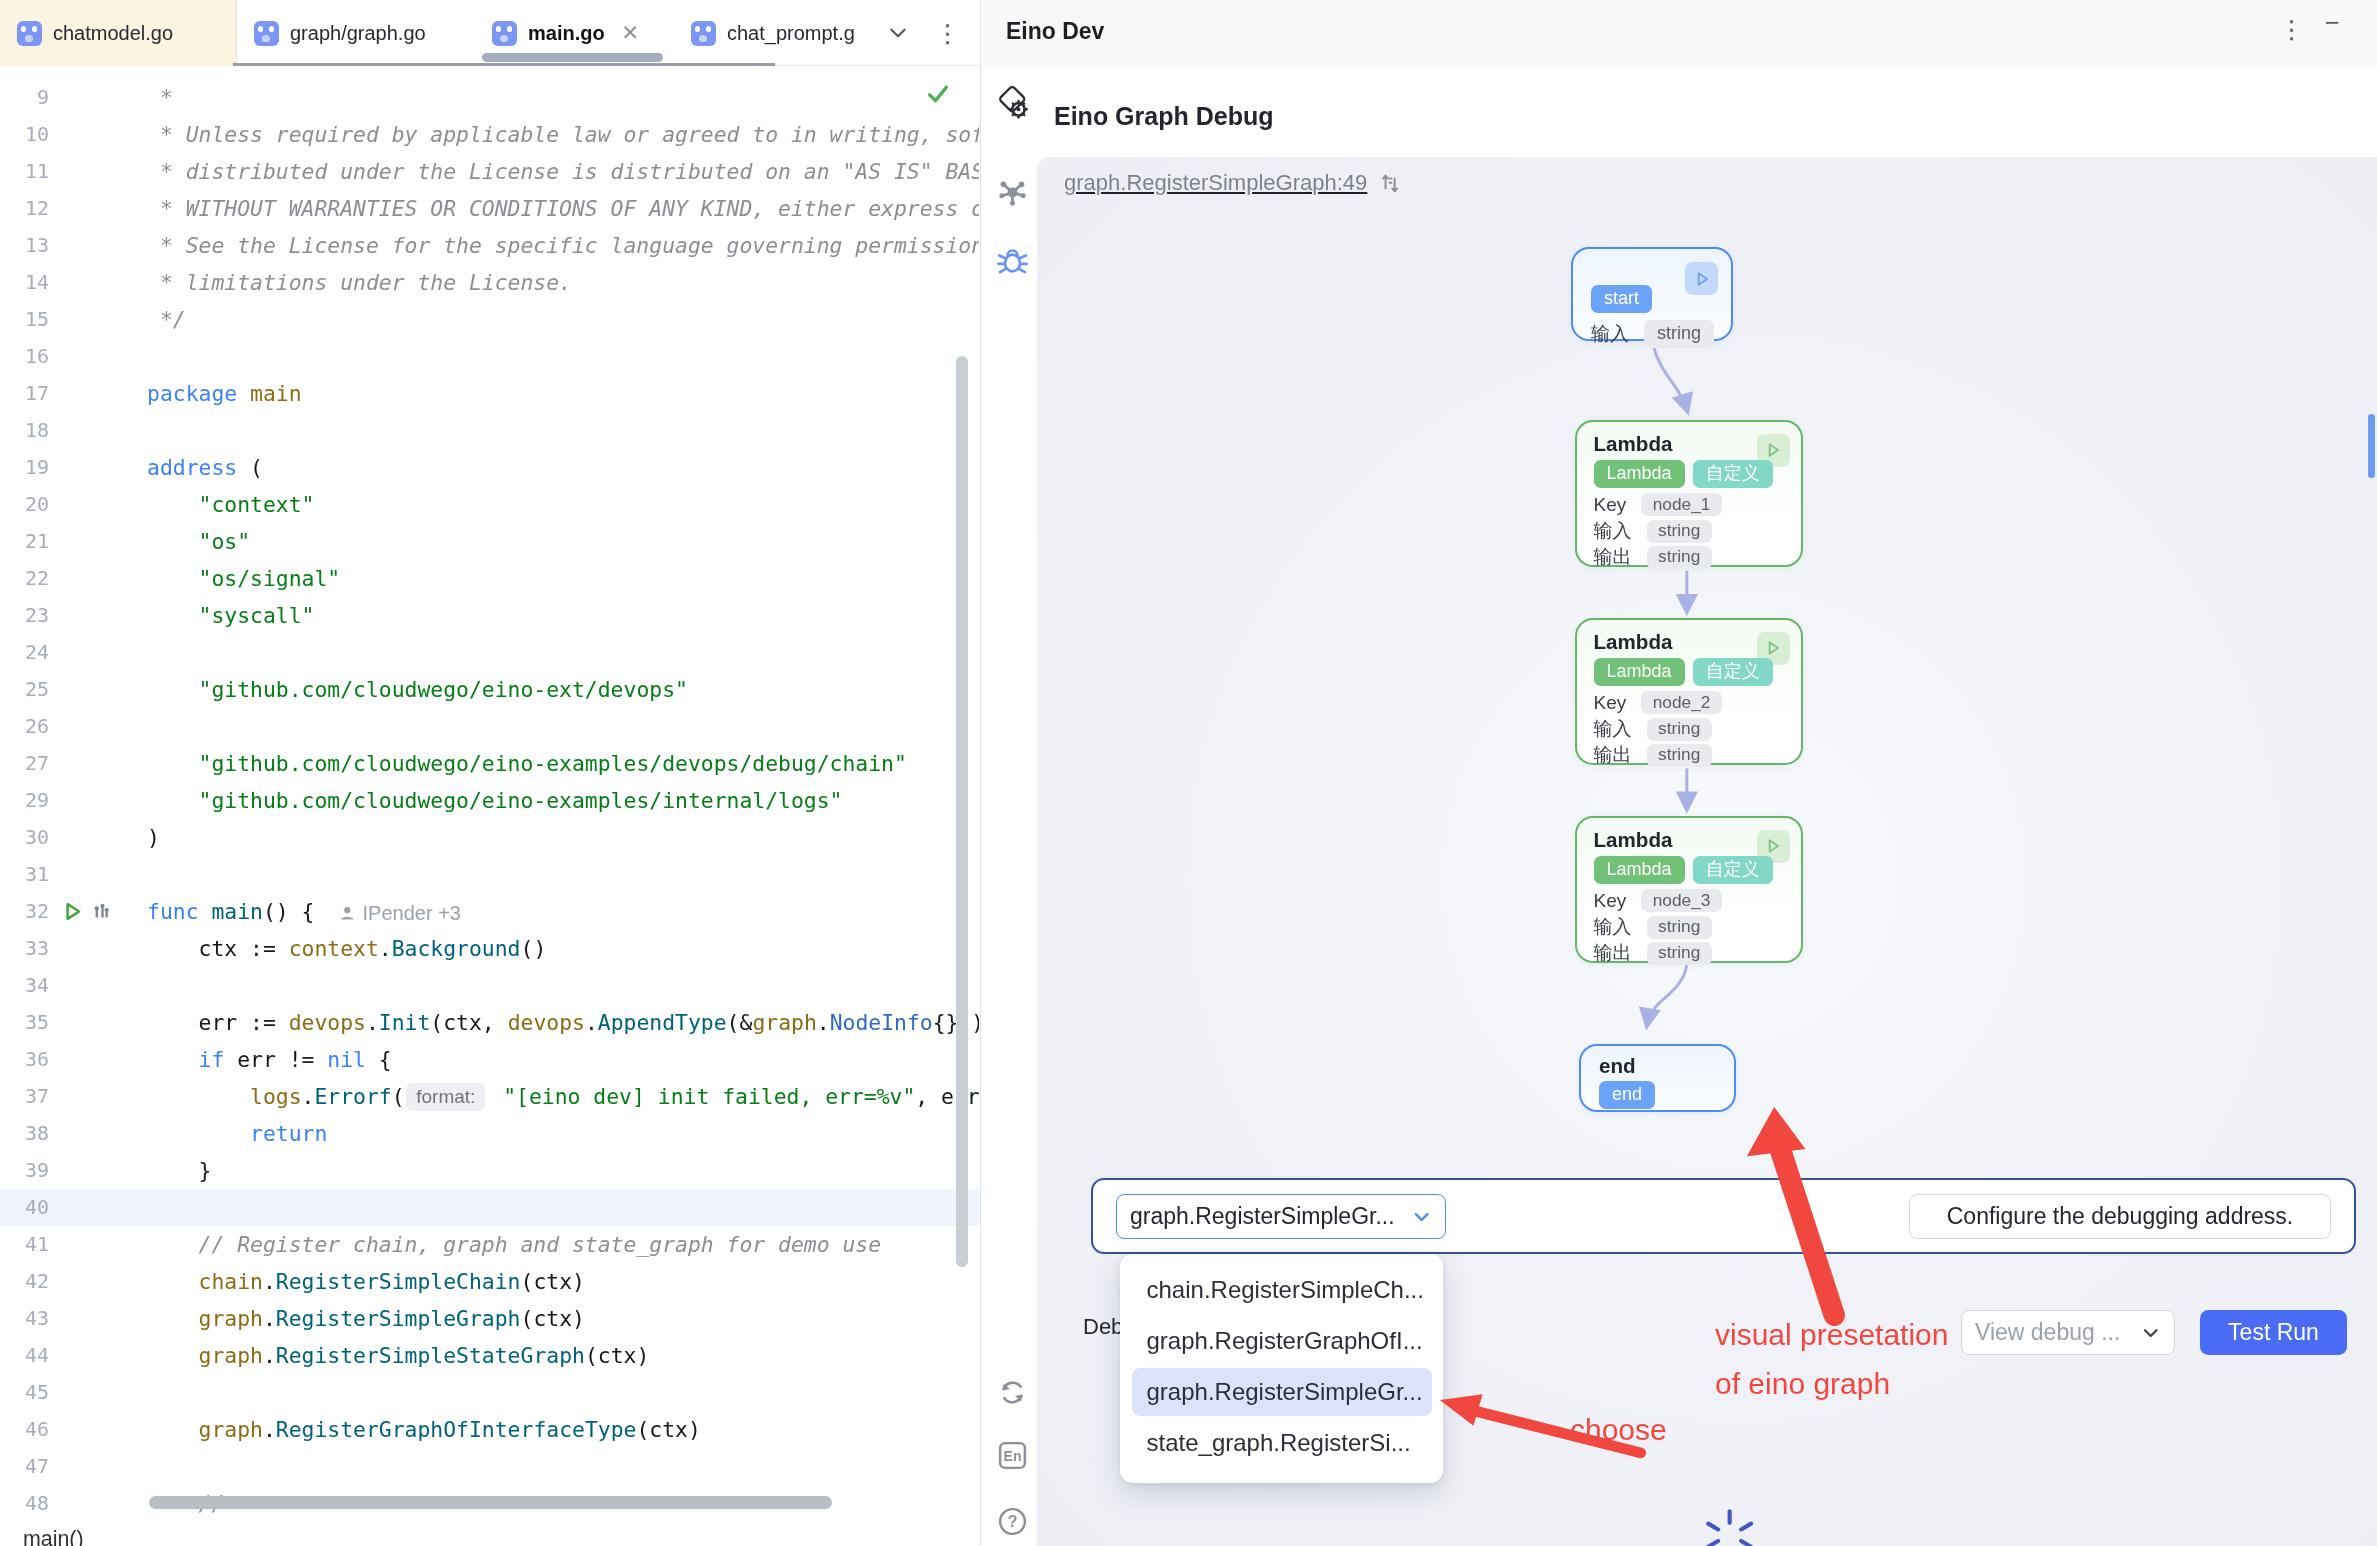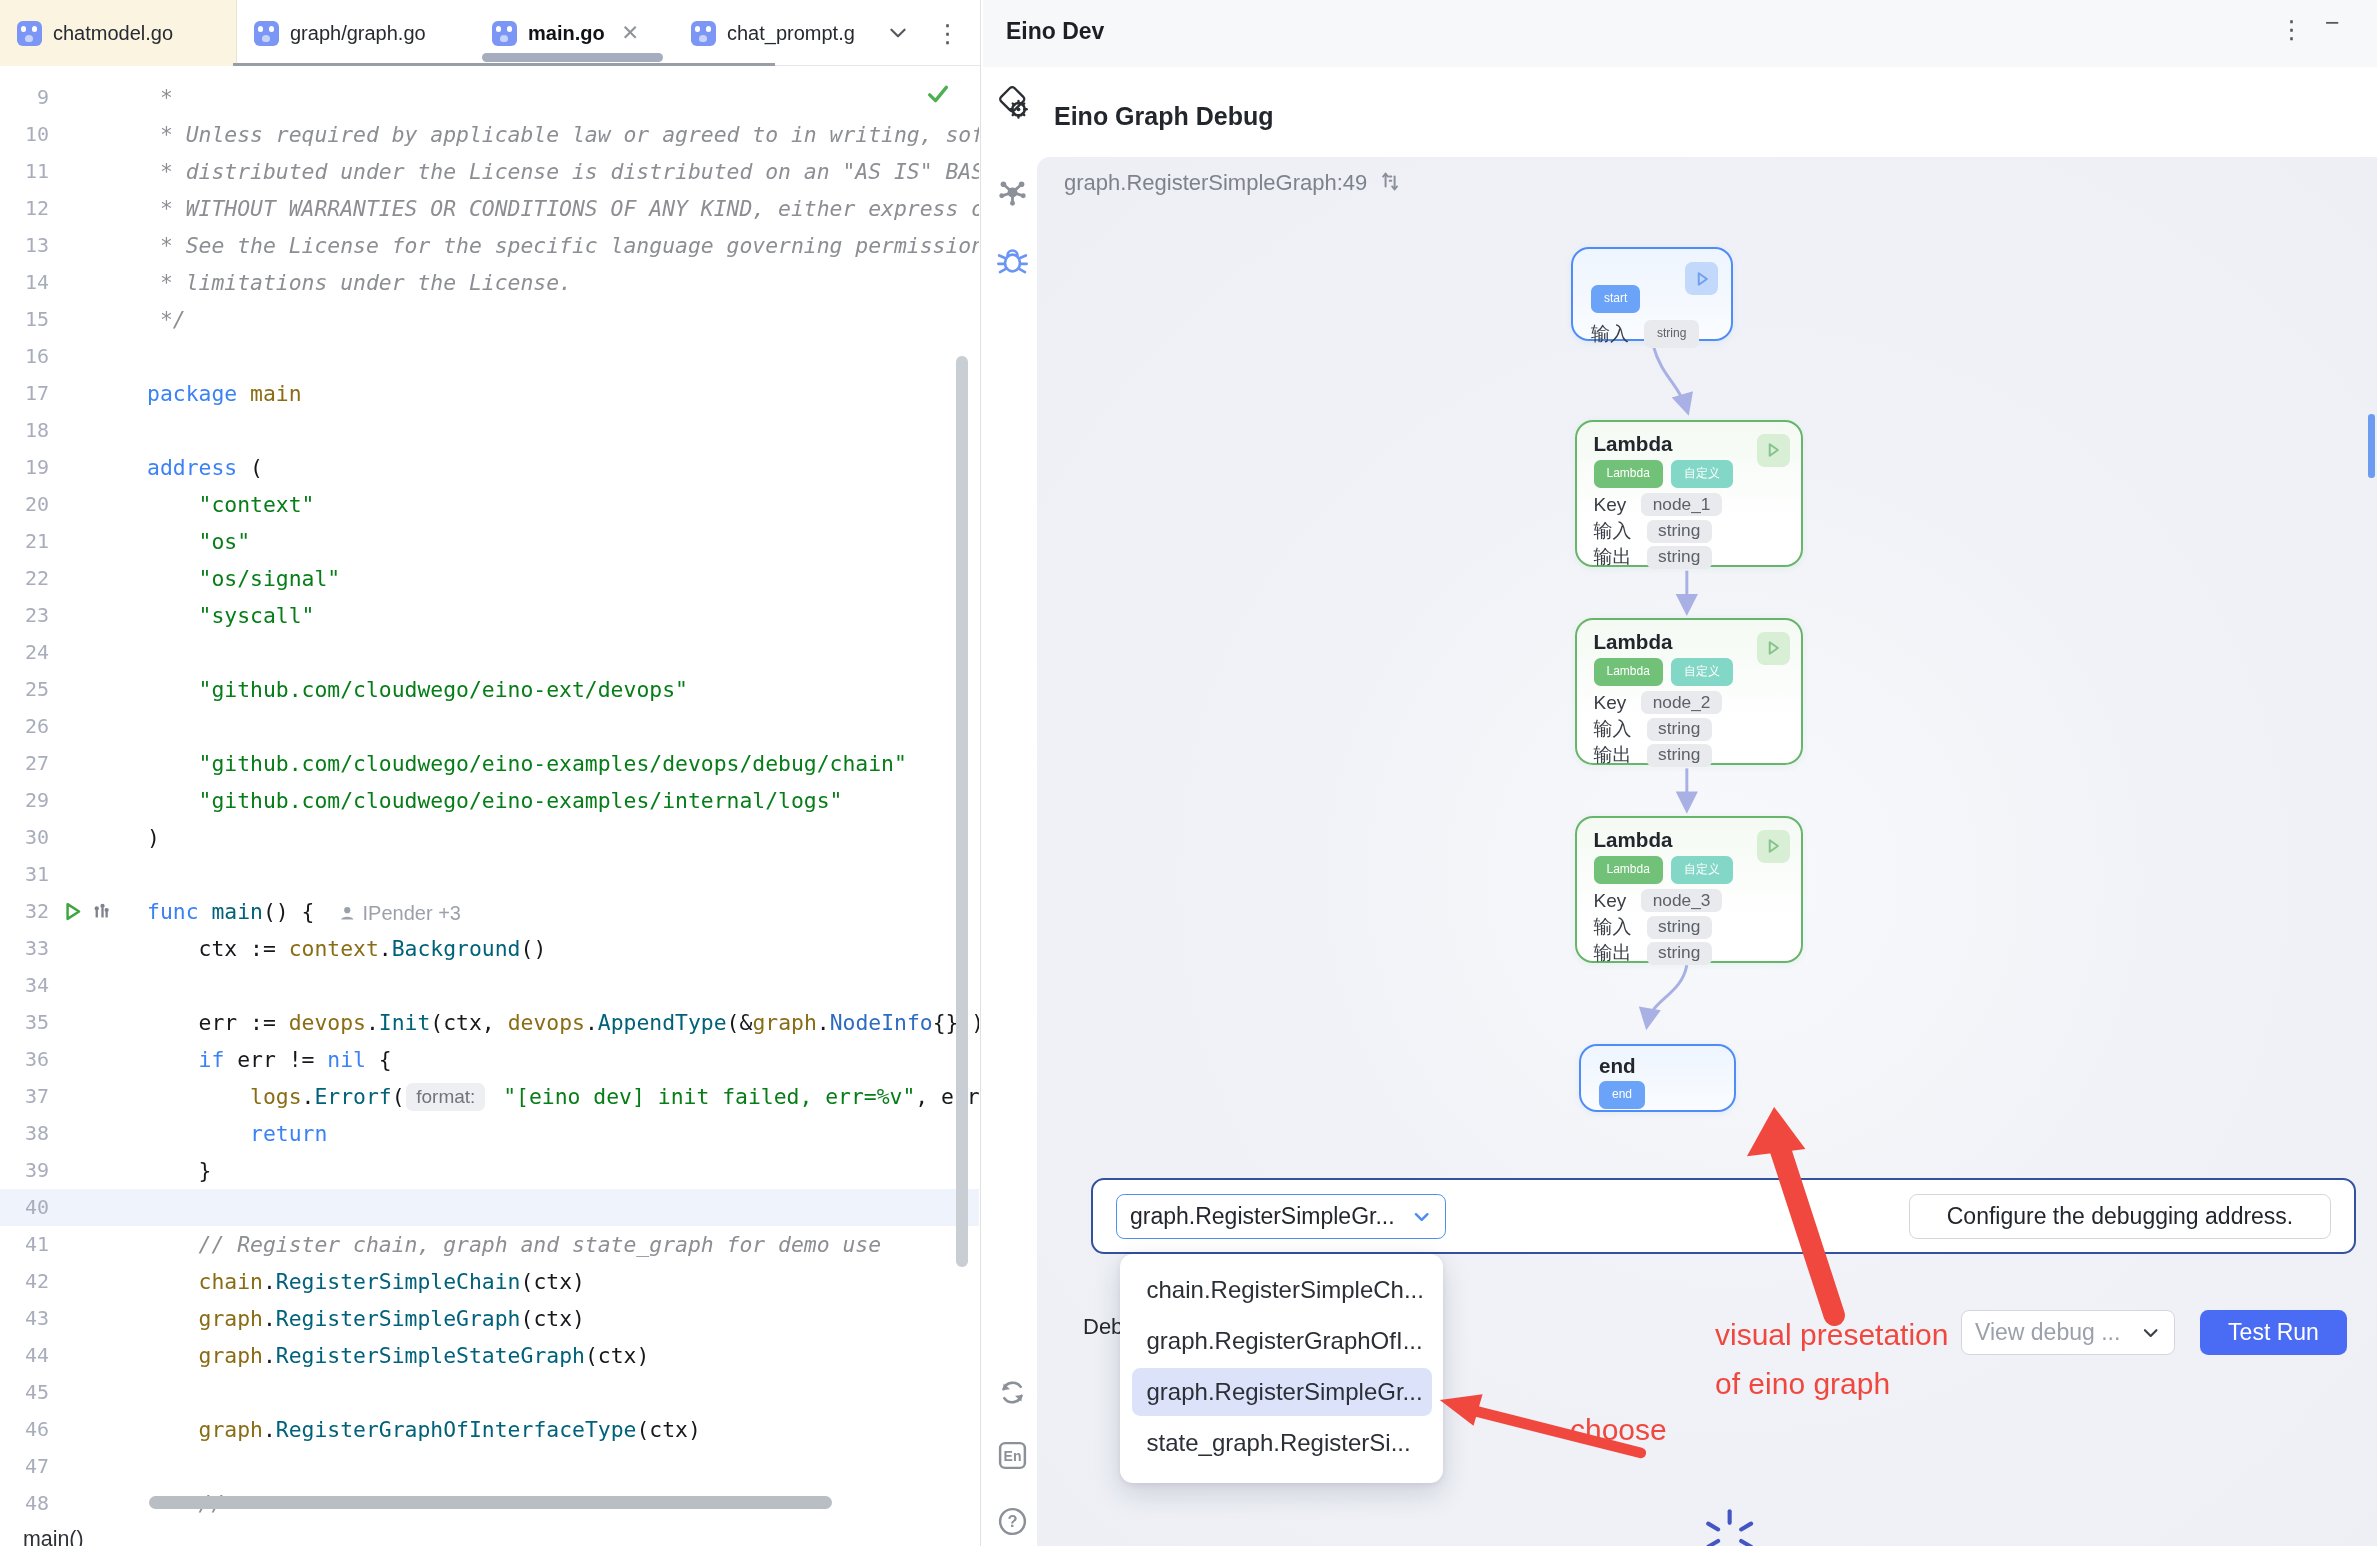--- a/index.html
+++ b/index.html
@@ -57,30 +57,30 @@
   #panel-body { position:absolute; left:0; top:67px; right:0; bottom:0; background:#fff; }
 
   #rail { position:absolute; left:0; top:0; width:54px; bottom:0; background:#fff; }
   .rail-ico { position:absolute; left:11.5px; width:36px; height:36px; display:flex; align-items:center; justify-content:center; }
 
   #panel-title-row { position:absolute; left:71px; top:35px; display:flex; align-items:center; }
   #panel-title-row .pt { font-size:25px; font-weight:bold; color:#23262c; }
 
   #canvas { position:absolute; left:54px; top:90px; right:0; bottom:0; border-top-left-radius:13px; overflow:hidden;
             background:radial-gradient(circle at 52% 52%, #f7f9fc 0%, #f0f2f7 45%, #edeff5 100%); }
-  #location-row { position:absolute; left:27px; top:13px; display:flex; align-items:flex-start; gap:11.5px; }
+  #location-row { position:absolute; left:27px; top:13px; display:flex; align-items:center; gap:11.5px;text-decoration:underline; }
   #location-row .loc { font-size:22px; color:#7d828c; }
 
   .gnode { position:absolute; border-radius:18px; }
   .gnode.blue { border:2.5px solid #4e8df7; background:linear-gradient(180deg,#eef5fe 0%,#fafcff 100%); box-shadow:0 1.6px 6.6px rgba(70,110,200,.08); }
   .gnode.green { border:2.5px solid #67b56b; background:linear-gradient(180deg,#f4faf3 0%,#ffffff 70%); box-shadow:0 1.6px 6.6px rgba(80,150,90,.08); }
   .node-play { position:absolute; width:33px; height:33px; border-radius:7.4px; display:flex; align-items:center; justify-content:center; }
   .node-play.pb { background:#c3d9fb; } .node-play.pg { background:#d8efd6; }
   .node-title { position:absolute; font-size:20.6px; font-weight:bold; color:#23262d; }
-  .chip { display:inline-block; border-radius:6.6px; padding:3.3px 13px; font-size:12px; line-height:21.4px; }
+  .chip { display:inline-block; border-radius:6.6px; padding:3.3px 13px; font-size:18px; line-height:21.4px; }
   .chip.cblue { background:#6ba3f8; color:#fff; }
   .chip.cgreen { background:#72c179; color:#fff; }
   .chip.cteal { background:#82d7c6; color:#fff; }
   .chip.cgray { background:#e9eaee; color:#5c6068; }
   .nrow { position:absolute; display:flex; align-items:center; gap:15px; }
   .nrow .nlab { font-size:19px; color:#3a3f47; }
 
   #bottombar { position:absolute; left:54px; top:1021px; width:1265px; height:76px; background:#fff; border:2.5px solid #34519f; border-radius:13px; z-index:3; }
   #graph-select { position:absolute; left:23px; top:14px; width:330px; height:45px; background:#fff; border:1.6px solid #4e8df7; border-radius:8.2px;
                   display:flex; align-items:center; justify-content:space-between; padding:0 13px; }

